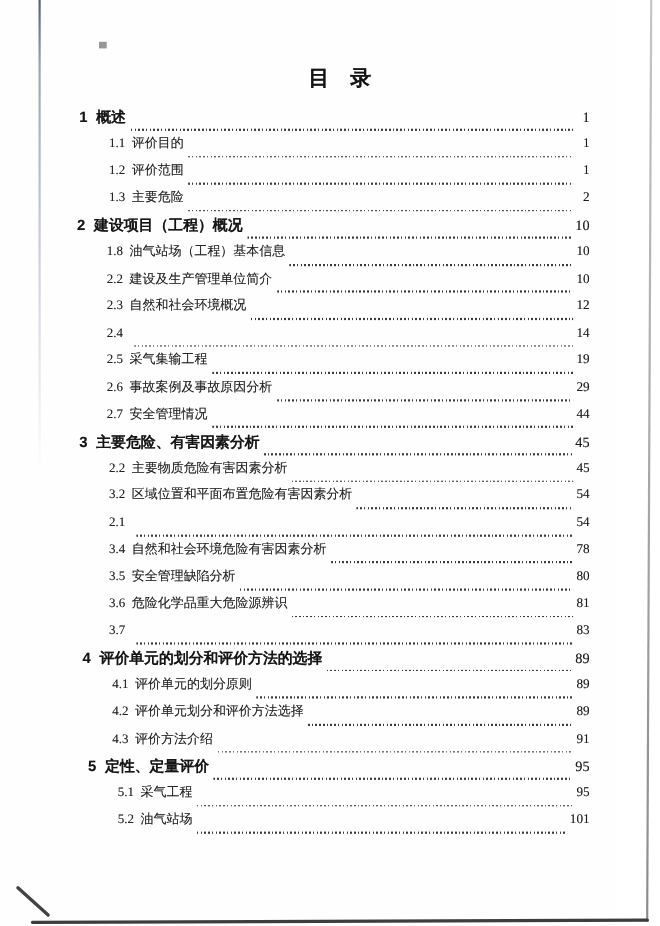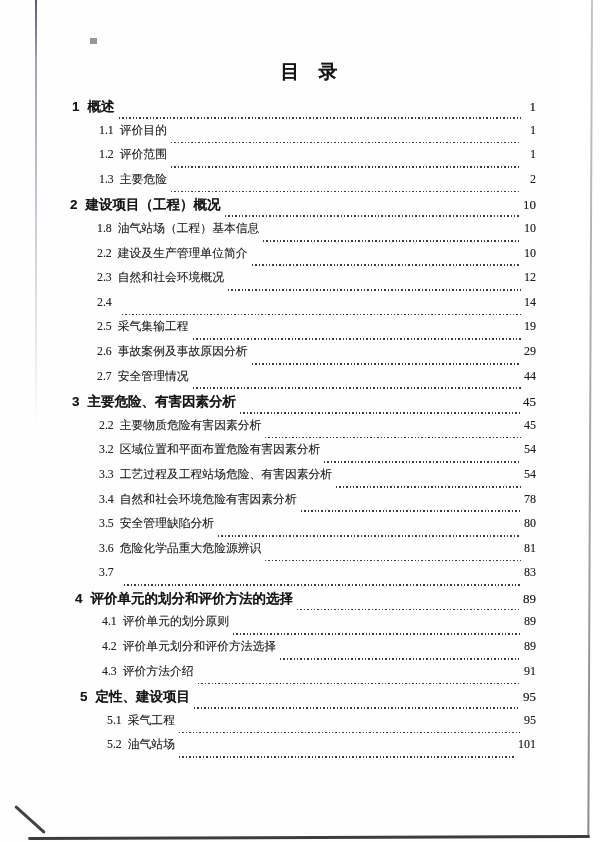--- a/index.html
+++ b/index.html
@@ -206,22 +206,21 @@
   </div>
 
   <div class="toc-row level2">
     <span class="toc-num">3.2</span>
     <span class="toc-label">区域位置和平面布置危险有害因素分析</span>
     <span class="dot-leader"></span>
     <span class="toc-page">54</span>
   </div>
 
   <div class="toc-row level2">
-    <span class="toc-num">3.3</span>
-    <span class="toc-label">工艺过程及工程站场危险、有害因素分析</span>
+    <span class="toc-num">2.1</span>
     <span class="dot-leader"></span>
     <span class="toc-page">54</span>
   </div>
 
   <div class="toc-row level2">
     <span class="toc-num">3.4</span>
     <span class="toc-label">自然和社会环境危险有害因素分析</span>
     <span class="dot-leader"></span>
     <span class="toc-page">78</span>
   </div>
@@ -275,21 +274,21 @@
     <span class="toc-label">评价方法介绍</span>
     <span class="dot-leader"></span>
     <span class="toc-page">91</span>
   </div>
 </div>
   </div>
 
   <div class="toc-section">
     <div class="toc-row level1">
       <span class="toc-num">5</span>
-      <span class="toc-label">定性、建设项目</span>
+      <span class="toc-label">定性、定量评价</span>
       <span class="dot-leader"></span>
       <span class="toc-page">95</span>
     </div>
     <div class="toc-subitems">
   <div class="toc-row level2">
     <span class="toc-num">5.1</span>
     <span class="toc-label">采气工程</span>
     <span class="dot-leader"></span>
     <span class="toc-page">95</span>
   </div>

